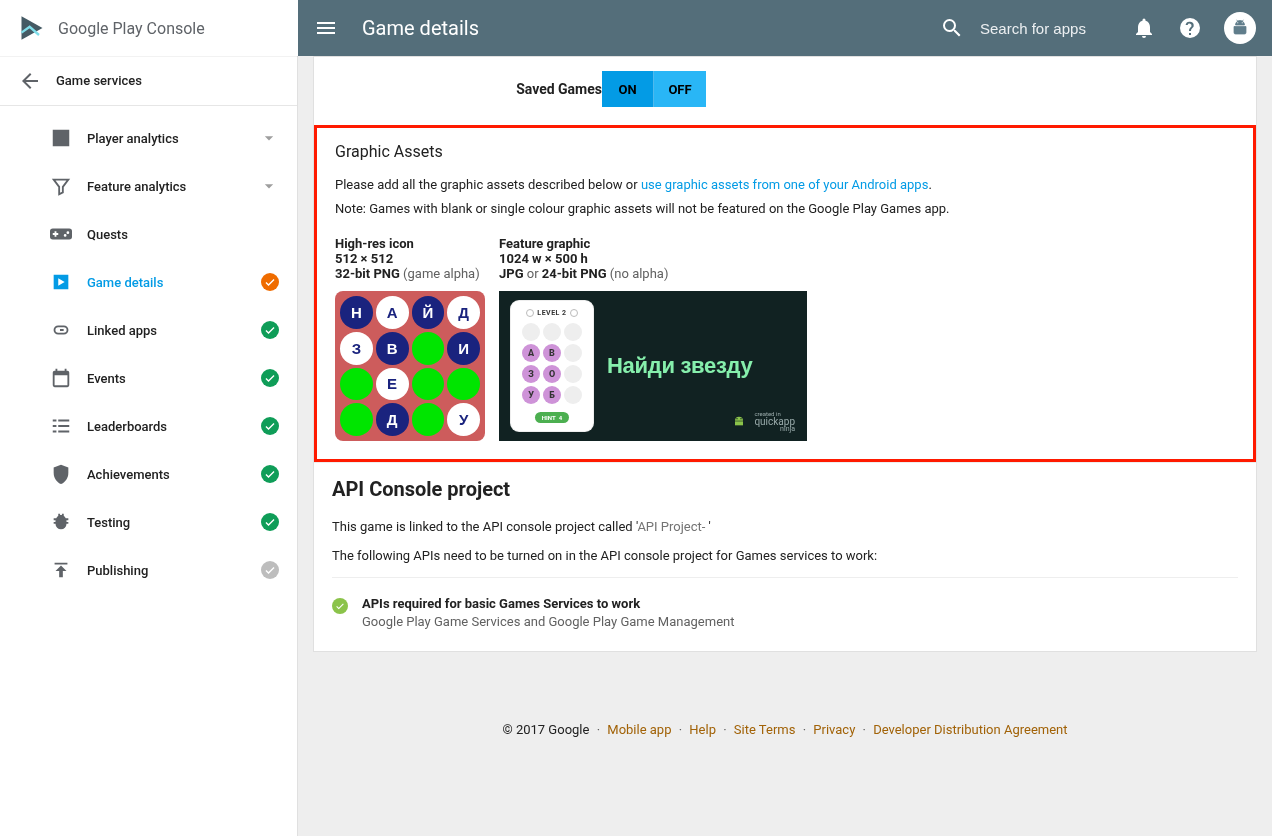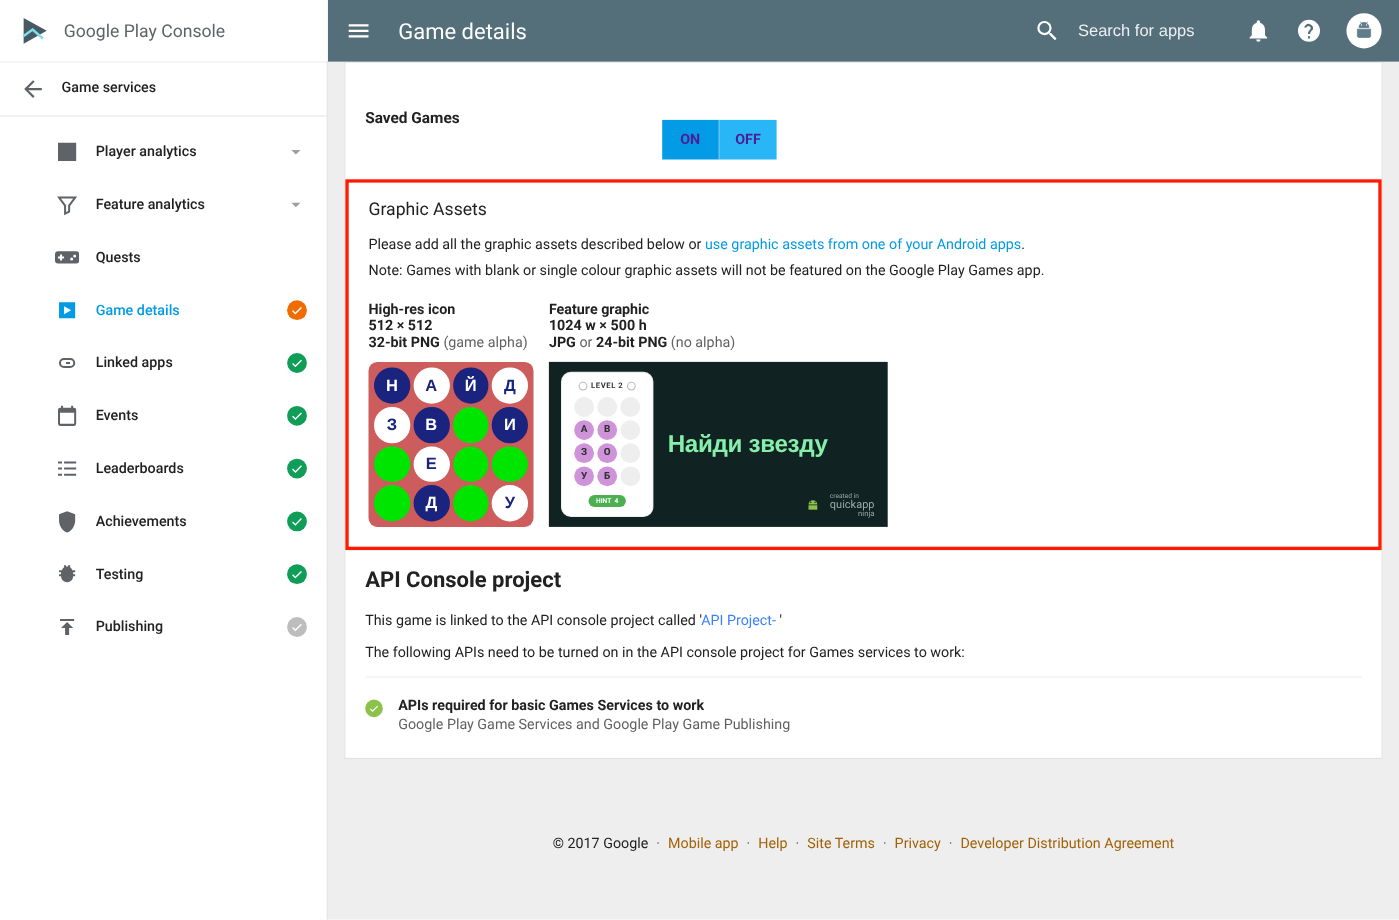--- a/index.html
+++ b/index.html
@@ -39,24 +39,24 @@
     .status-dot svg { width: 12px; height: 12px; fill: #fff; }
     
     
     .main { margin-left: 298px; padding-top: 56px; min-height: 100%; }
     .card-wrap { background: #eee; padding: 0 0 0 0; }
     .card { background: #fff; border: 1px solid #e0e0e0; margin: 0 15px 20px 15px; }
     
     .section { padding: 14px 18px 18px; border-top: 1px solid #eee; position: relative; }
     .section:first-child { border-top: 0; }
     
-    .row-sg { display: flex; align-items: center; }
+    .row-sg { display: flex; align-items: center; text-align: right; }
     .row-sg .label { width: 270px; font-size: 14px; font-weight: 700; color: #212121; }
     .seg { display: inline-flex; }
-    .seg-btn { height: 36px; width: 52px; display: flex; align-items: center; justify-content: center; font-size: 13px; font-weight: 700; cursor: pointer; color: #4c1d95; margin-top: 38px; }
+    .seg-btn { height: 36px; width: 52px; display: flex; align-items: center; justify-content: center; font-size: 13px; font-weight: 700; cursor: pointer; color: #000000; }
     .seg-on { background: #039be5; border-right: 1px solid rgba(255,255,255,.3); }
     .seg-off { background: #29b6f6; }
     
     .section-title { font-size: 16px; font-weight: 400; color: #212121; margin-bottom: 14px; }
     .desc { font-size: 13px; color: #212121; line-height: 1.5; margin-bottom: 4px; }
     .desc a { color: #039be5; text-decoration: none; }
     
     .highlight-box { border: 3px solid #ff1a00; }
     
     .assets { display: flex; gap: 14px; margin-top: 18px; }
@@ -81,21 +81,21 @@
     .ph-cell { width: 18px; height: 18px; border-radius: 50%; display: flex; align-items: center; justify-content: center; font-size: 9px; font-weight: 800; color: #333; }
     .pc-e { background: #eee; }
     .pc-p { background: #ce93d8; }
     .ph-hint { margin-top: 8px; font-size: 6px; background: #4caf50; color: #fff; padding: 2px 7px; border-radius: 8px; display: flex; align-items: center; gap: 3px; font-weight: 700; }
     .fp-title { color: #86efac; font-size: 22px; font-weight: 900; font-family: Arial, sans-serif; letter-spacing: -.3px; flex: 1; }
     .qa-mark { position: absolute; right: 12px; bottom: 8px; display: flex; align-items: center; gap: 6px; }
     .qa-text { color: #9aa; font-size: 10px; line-height: .95; }
     
     .api-section .h2 { font-size: 20px; font-weight: 700; margin-bottom: 18px; }
     .api-section p { font-size: 13px; color: #212121; margin-bottom: 14px; }
-    .api-section a { color: #3b82f6; text-decoration: none; }
+    .api-section a { color: #737373; text-decoration: none; }
     .api-divider { border-top: 1px solid #eee; margin-top: 14px; padding-top: 14px; }
     .api-item { display: flex; align-items: flex-start; gap: 14px; padding: 4px 0; }
     .api-dot { width: 16px; height: 16px; border-radius: 50%; background: #8bc34a; display: flex; align-items: center; justify-content: center; flex-shrink: 0; margin-top: 2px; }
     .api-dot svg { width: 10px; height: 10px; fill: #fff; }
     .api-item-title { font-size: 13px; font-weight: 700; }
     .api-item-sub { font-size: 13px; color: #616161; margin-top: 3px; }
     
     
     .footer { text-align: center; font-size: 13px; color: #212121; padding: 50px 0 30px; }
     .footer a { color: #a16207; text-decoration: none; }
@@ -380,21 +380,21 @@
         <p>The following APIs need to be turned on in the API console project for Games services to work:</p>
         <div class="api-divider">
           <div class="api-item">
             <span class="api-dot">
                 <svg viewBox="0 0 24 24">
                   <path d="M9 16.2l-4.2-4.2L3 13.8 9 19.8 21 7.8 19.2 6 9 16.2z"></path>
                 </svg>
               </span>
             <div>
               <div class="api-item-title">APIs required for basic Games Services to work</div>
-              <div class="api-item-sub">Google Play Game Services and Google Play Game Publishing</div>
+              <div class="api-item-sub">Google Play Game Services and Google Play Game Management</div>
             </div>
           </div>
         </div>
       </div>
     </div>
 
     <div class="footer">
       <span>© 2017 Google</span>
       <span class="dot-sep">·</span>
       <a href="#">Mobile app</a>

